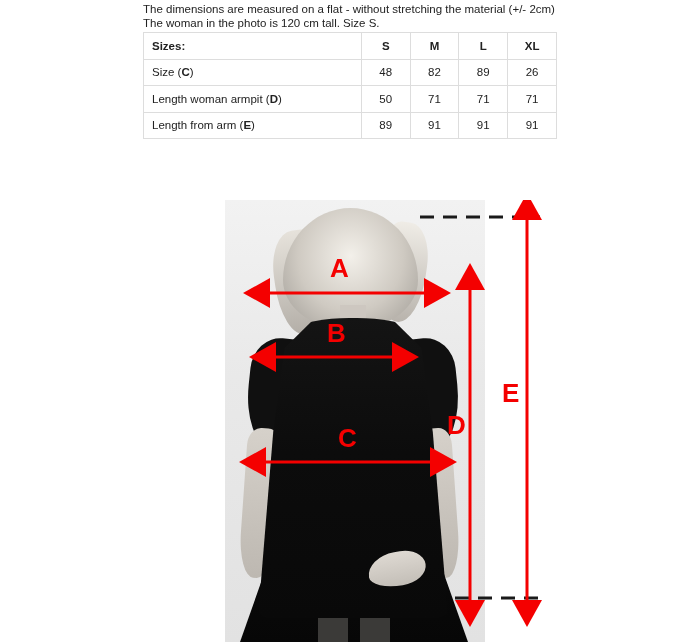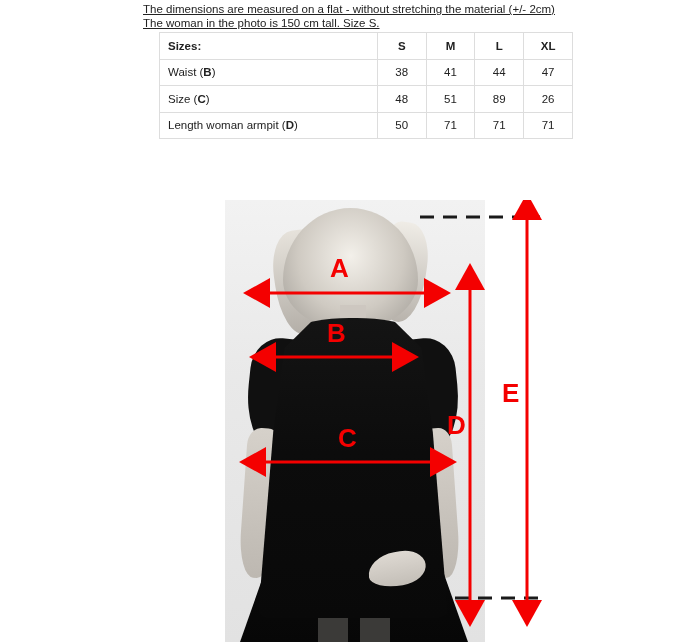--- a/index.html
+++ b/index.html
@@ -19,26 +19,26 @@
   
   #intro {
     position: absolute;
     left: 143px;
     top: 2px;
     width: 420px;
     font-size: 11.5px;
     line-height: 14px;
     color: #222;
   }
-  #intro div { white-space: nowrap; text-decoration: underline; }
+  #intro div { white-space: nowrap; }
 
   
   #size-table-wrap {
     position: absolute;
-    left: 159px;
+    left: 143px;
     top: 32px;
     width: 414px;
   }
   table.size-table {
     border-collapse: collapse;
     width: 414px;
     font-size: 11.5px;
   }
   table.size-table th,
   table.size-table td {
@@ -178,55 +178,55 @@
     font-weight: bold;
     font-size: 26px;
     line-height: 26px;
   }
 </style>
 </head>
 <body>
 
 <div id="intro">
   <div>The dimensions are measured on a flat - without stretching the material (+/- 2cm)</div>
-  <div>The woman in the photo is 150 cm tall. Size S.</div>
+  <div>The woman in the photo is 120 cm tall. Size S.</div>
 </div>
 
 <div id="size-table-wrap">
   <table class="size-table">
     <thead>
       <tr>
         <th class="label-col">Sizes:</th>
         <th class="size-col">S</th>
         <th class="size-col">M</th>
         <th class="size-col">L</th>
         <th class="size-col">XL</th>
       </tr>
     </thead>
     <tbody>
       <tr>
-        <td class="label-col"><span>Waist (</span><span class="bold-letter">B</span><span>)</span></td>
-        <td class="size-col">38</td>
-        <td class="size-col">41</td>
-        <td class="size-col">44</td>
-        <td class="size-col">47</td>
-      </tr>
-      <tr>
         <td class="label-col"><span>Size (</span><span class="bold-letter">C</span><span>)</span></td>
         <td class="size-col">48</td>
-        <td class="size-col">51</td>
+        <td class="size-col">82</td>
         <td class="size-col">89</td>
         <td class="size-col">26</td>
       </tr>
       <tr>
         <td class="label-col"><span>Length woman armpit (</span><span class="bold-letter">D</span><span>)</span></td>
         <td class="size-col">50</td>
         <td class="size-col">71</td>
         <td class="size-col">71</td>
         <td class="size-col">71</td>
+      </tr>
+      <tr>
+        <td class="label-col"><span>Length from arm (</span><span class="bold-letter">E</span><span>)</span></td>
+        <td class="size-col">89</td>
+        <td class="size-col">91</td>
+        <td class="size-col">91</td>
+        <td class="size-col">91</td>
       </tr>
     </tbody>
   </table>
 </div>
 
 <div id="photo-area">
 
   <div class="ph" id="bg-soft"></div>
   <div class="ph" id="hair-left"></div>
   <div class="ph" id="hair-right"></div>

